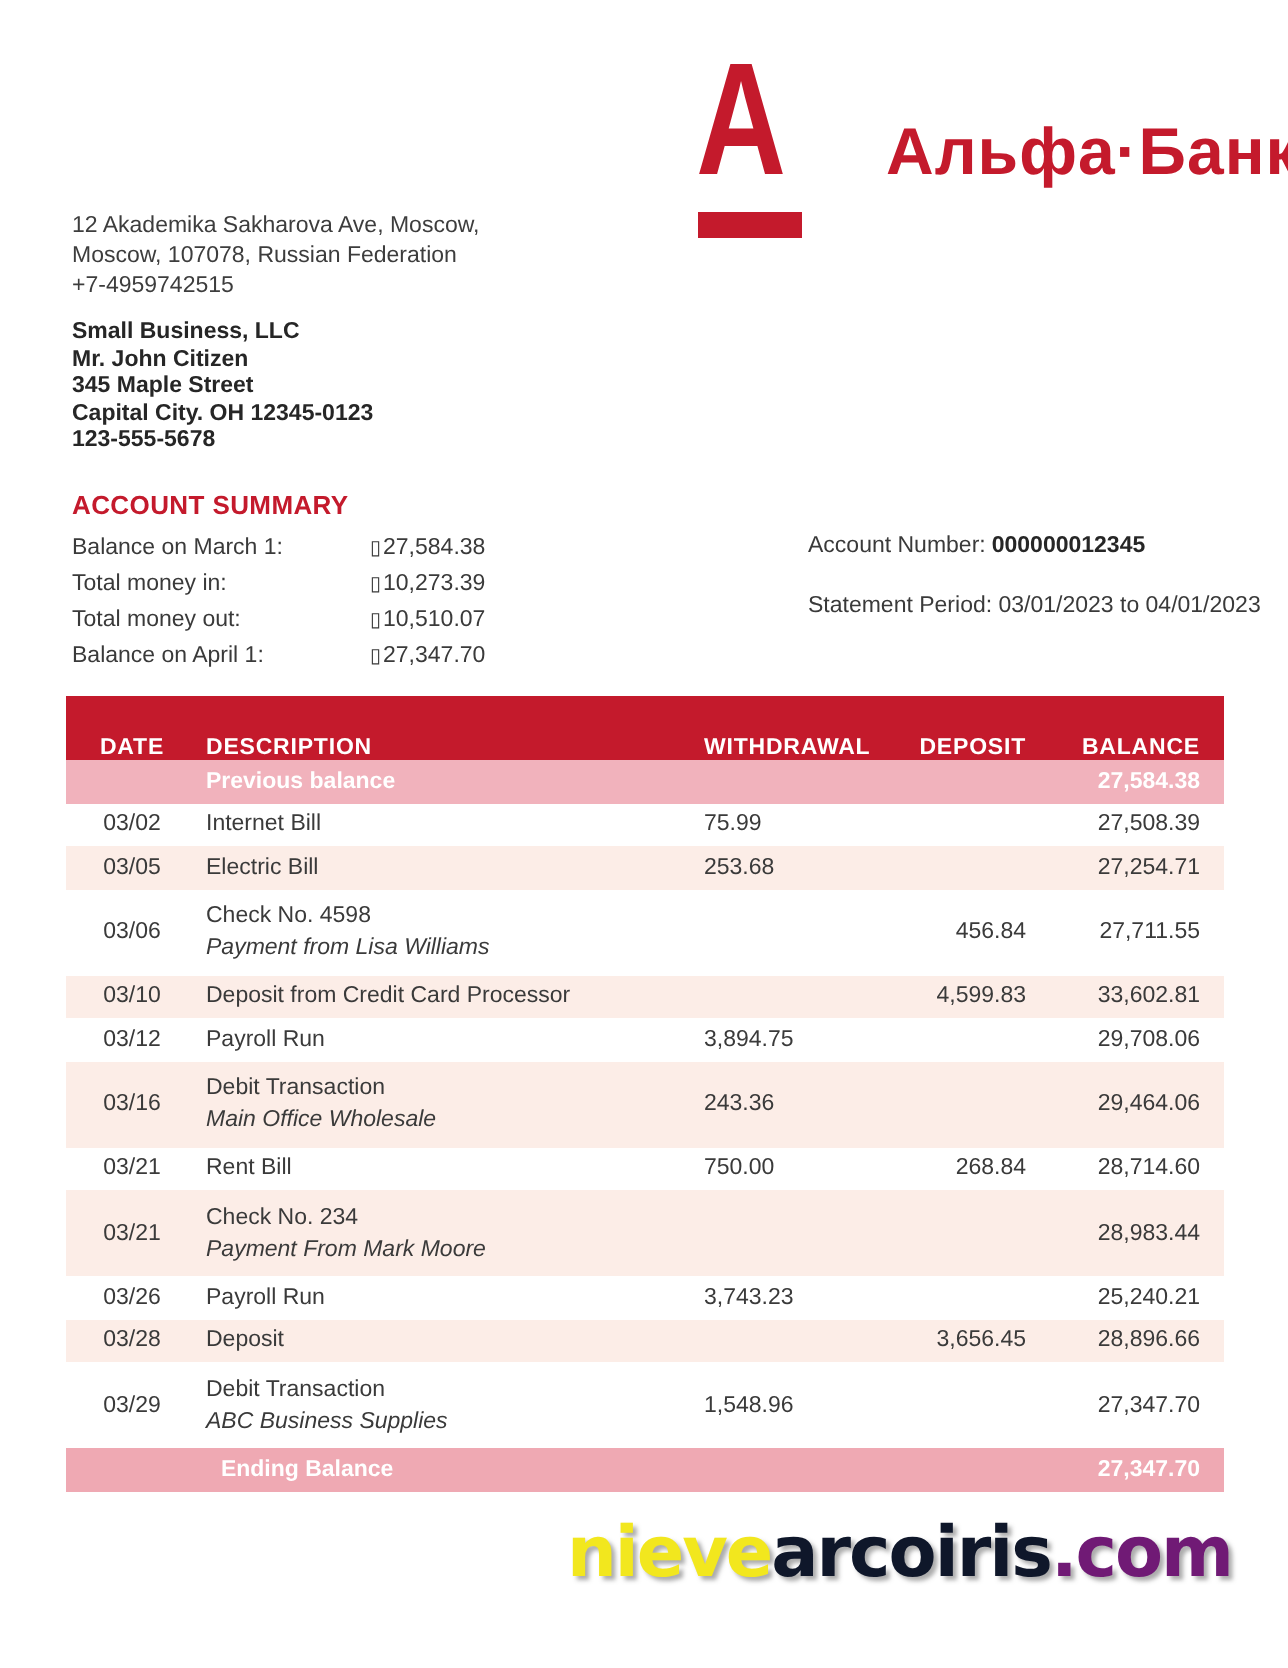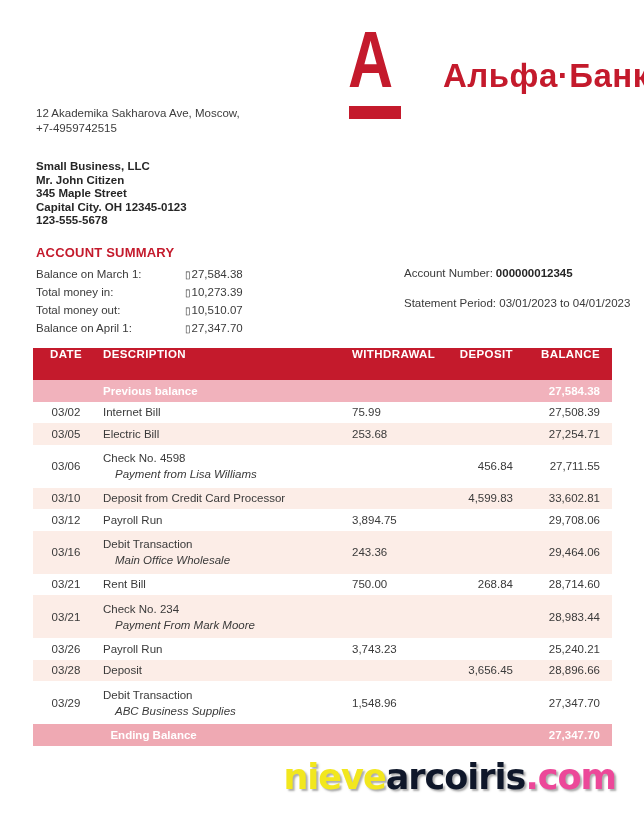--- a/index.html
+++ b/index.html
@@ -25,59 +25,60 @@
   .summary-rows{position:absolute;left:36px;top:265px;font-size:11.5px;}
   .sum-row{display:flex;height:18px;align-items:center;}
   .sum-label{width:149px;}
   .tofu{font-size:10px;margin-right:1px;}
   .account-info{position:absolute;left:404px;top:265px;font-size:11.5px;line-height:17px;}
   .account-info b{color:#262626;}
   .ai-label{margin-right:3px;}
   .period{margin-top:13px;}
   
   .ttable{position:absolute;left:33px;top:348px;width:579px;font-size:11.5px;}
-  .thead{display:flex;height:32px;align-items:flex-start;background:#c41a2c;color:#ffffff;font-weight:bold;letter-spacing:0.4px;}
+  .thead{display:flex;height:32px;align-items:flex-end;background:#c41a2c;color:#ffffff;font-weight:bold;letter-spacing:0.4px;}
   .trow{display:flex;min-height:21.5px;align-items:center;}
   .trow.alt{background:#fcede7;}
   .trow.summary{background:#f1b2bc;}
   .trow.summary-end{background:#efa9b3;gap:14px;}
   .trow.summary .desc-main,.trow.summary .c-bal,
   .trow.summary-end .desc-main,.trow.summary-end .c-bal{color:#ffffff;font-weight:bold;}
   .cell{box-sizing:border-box;}
   .c-date{width:66px;text-align:center;}
   .c-desc{width:253px;padding-left:4px;}
   .c-wd{width:78px;text-align:left;}
   .c-dep{width:83px;text-align:right;}
   .c-bal{width:99px;text-align:right;padding-right:12px;}
   .desc-main{line-height:16px;}
-  .desc-sub{line-height:16px;font-style:italic;margin-left:12px;}
+  .desc-sub{line-height:16px;font-style:italic;}
   .trow.tall .c-desc{padding-top:5.5px;padding-bottom:5.5px;}
   
   .watermark{
     position:absolute;right:28px;top:757px;font-size:35px;font-weight:bold;
     font-family:"DejaVu Sans",sans-serif;letter-spacing:-1px;white-space:nowrap;
     text-shadow:2px 2px 2px rgba(90,90,90,0.5);
   }
   .wm1{color:#f2e71e;text-align:right;}
   .wm2{color:#0f172a;}
-  .wm3{color:#ec4899;}
+  .wm3{color:#701a75;}
 </style>
 </head>
 <body>
 
 <div class="page">
 
   <div>
     <span class="logo-a">А</span>
     <div class="logo-bar"></div>
     <span class="logo-text">Альфа·Банк</span>
   </div>
 
   <div class="addr">
     <div>12 Akademika Sakharova Ave, Moscow,</div>
+    <div>Moscow, 107078, Russian Federation</div>
     <div>+7-4959742515</div>
   </div>
 
   <div class="recipient">
     <div>Small Business, LLC</div>
     <div>Mr. John Citizen</div>
     <div>345 Maple Street</div>
     <div>Capital City. OH 12345-0123</div>
     <div>123-555-5678</div>
   </div>

